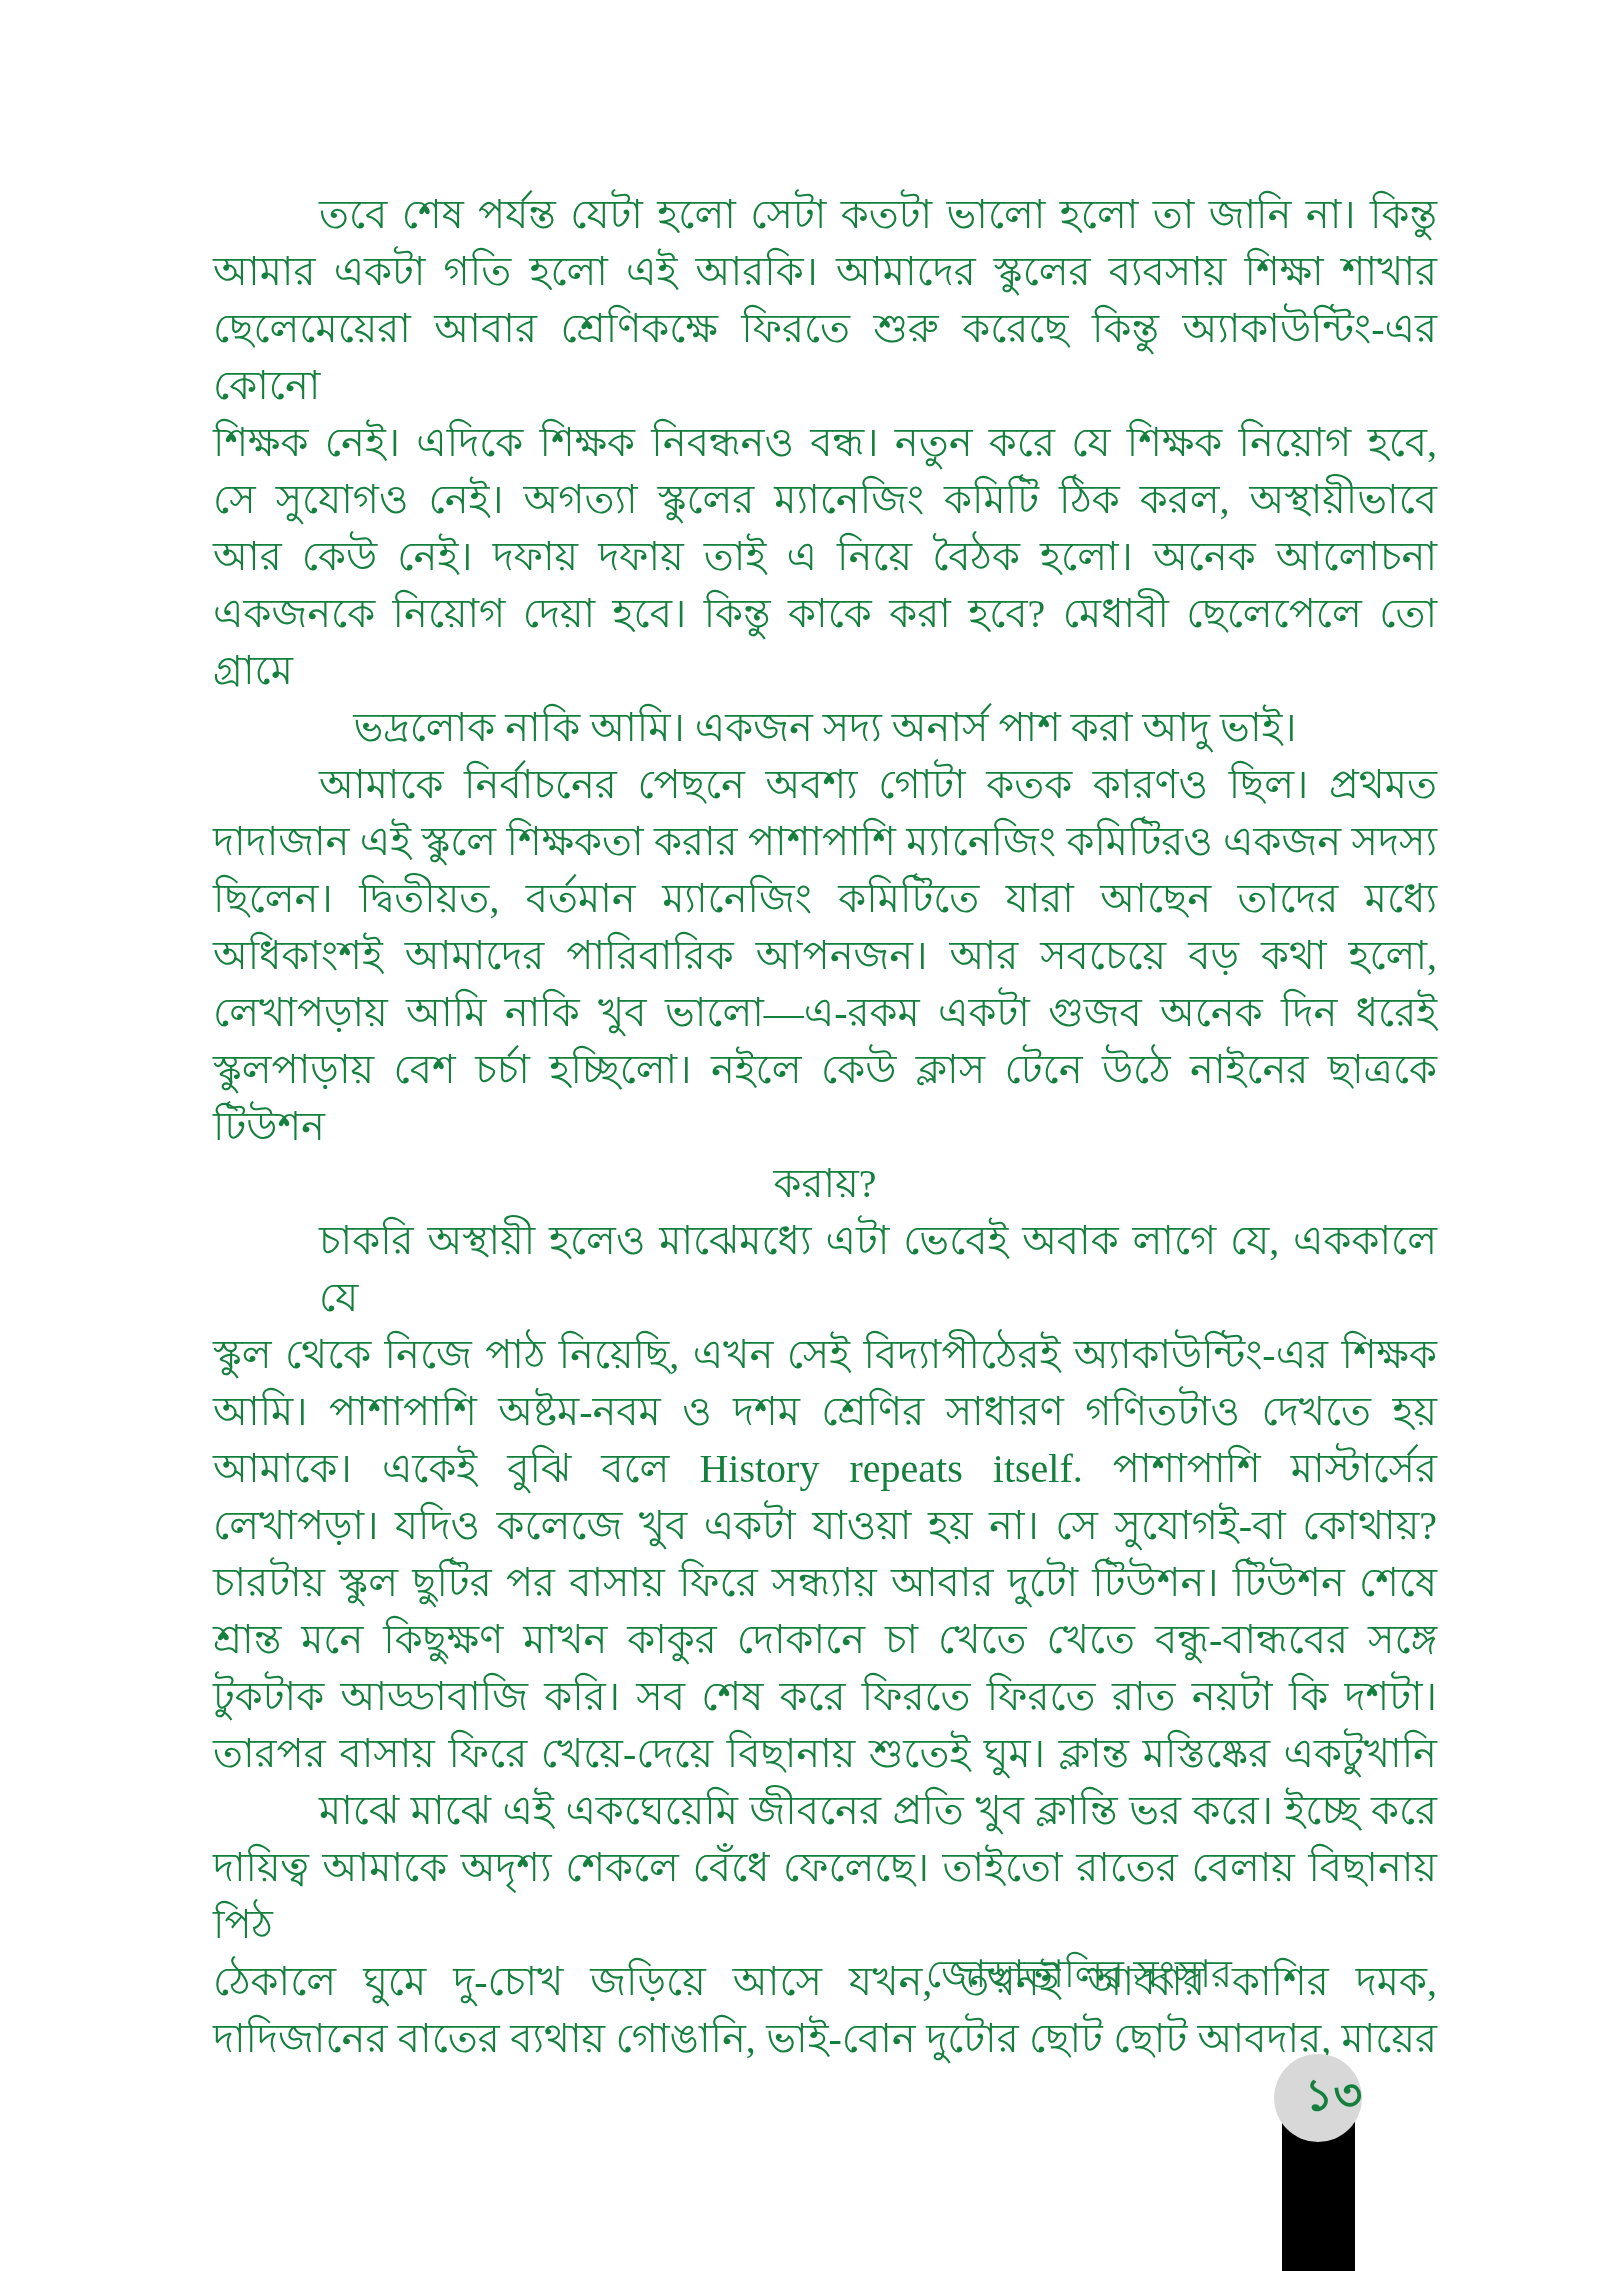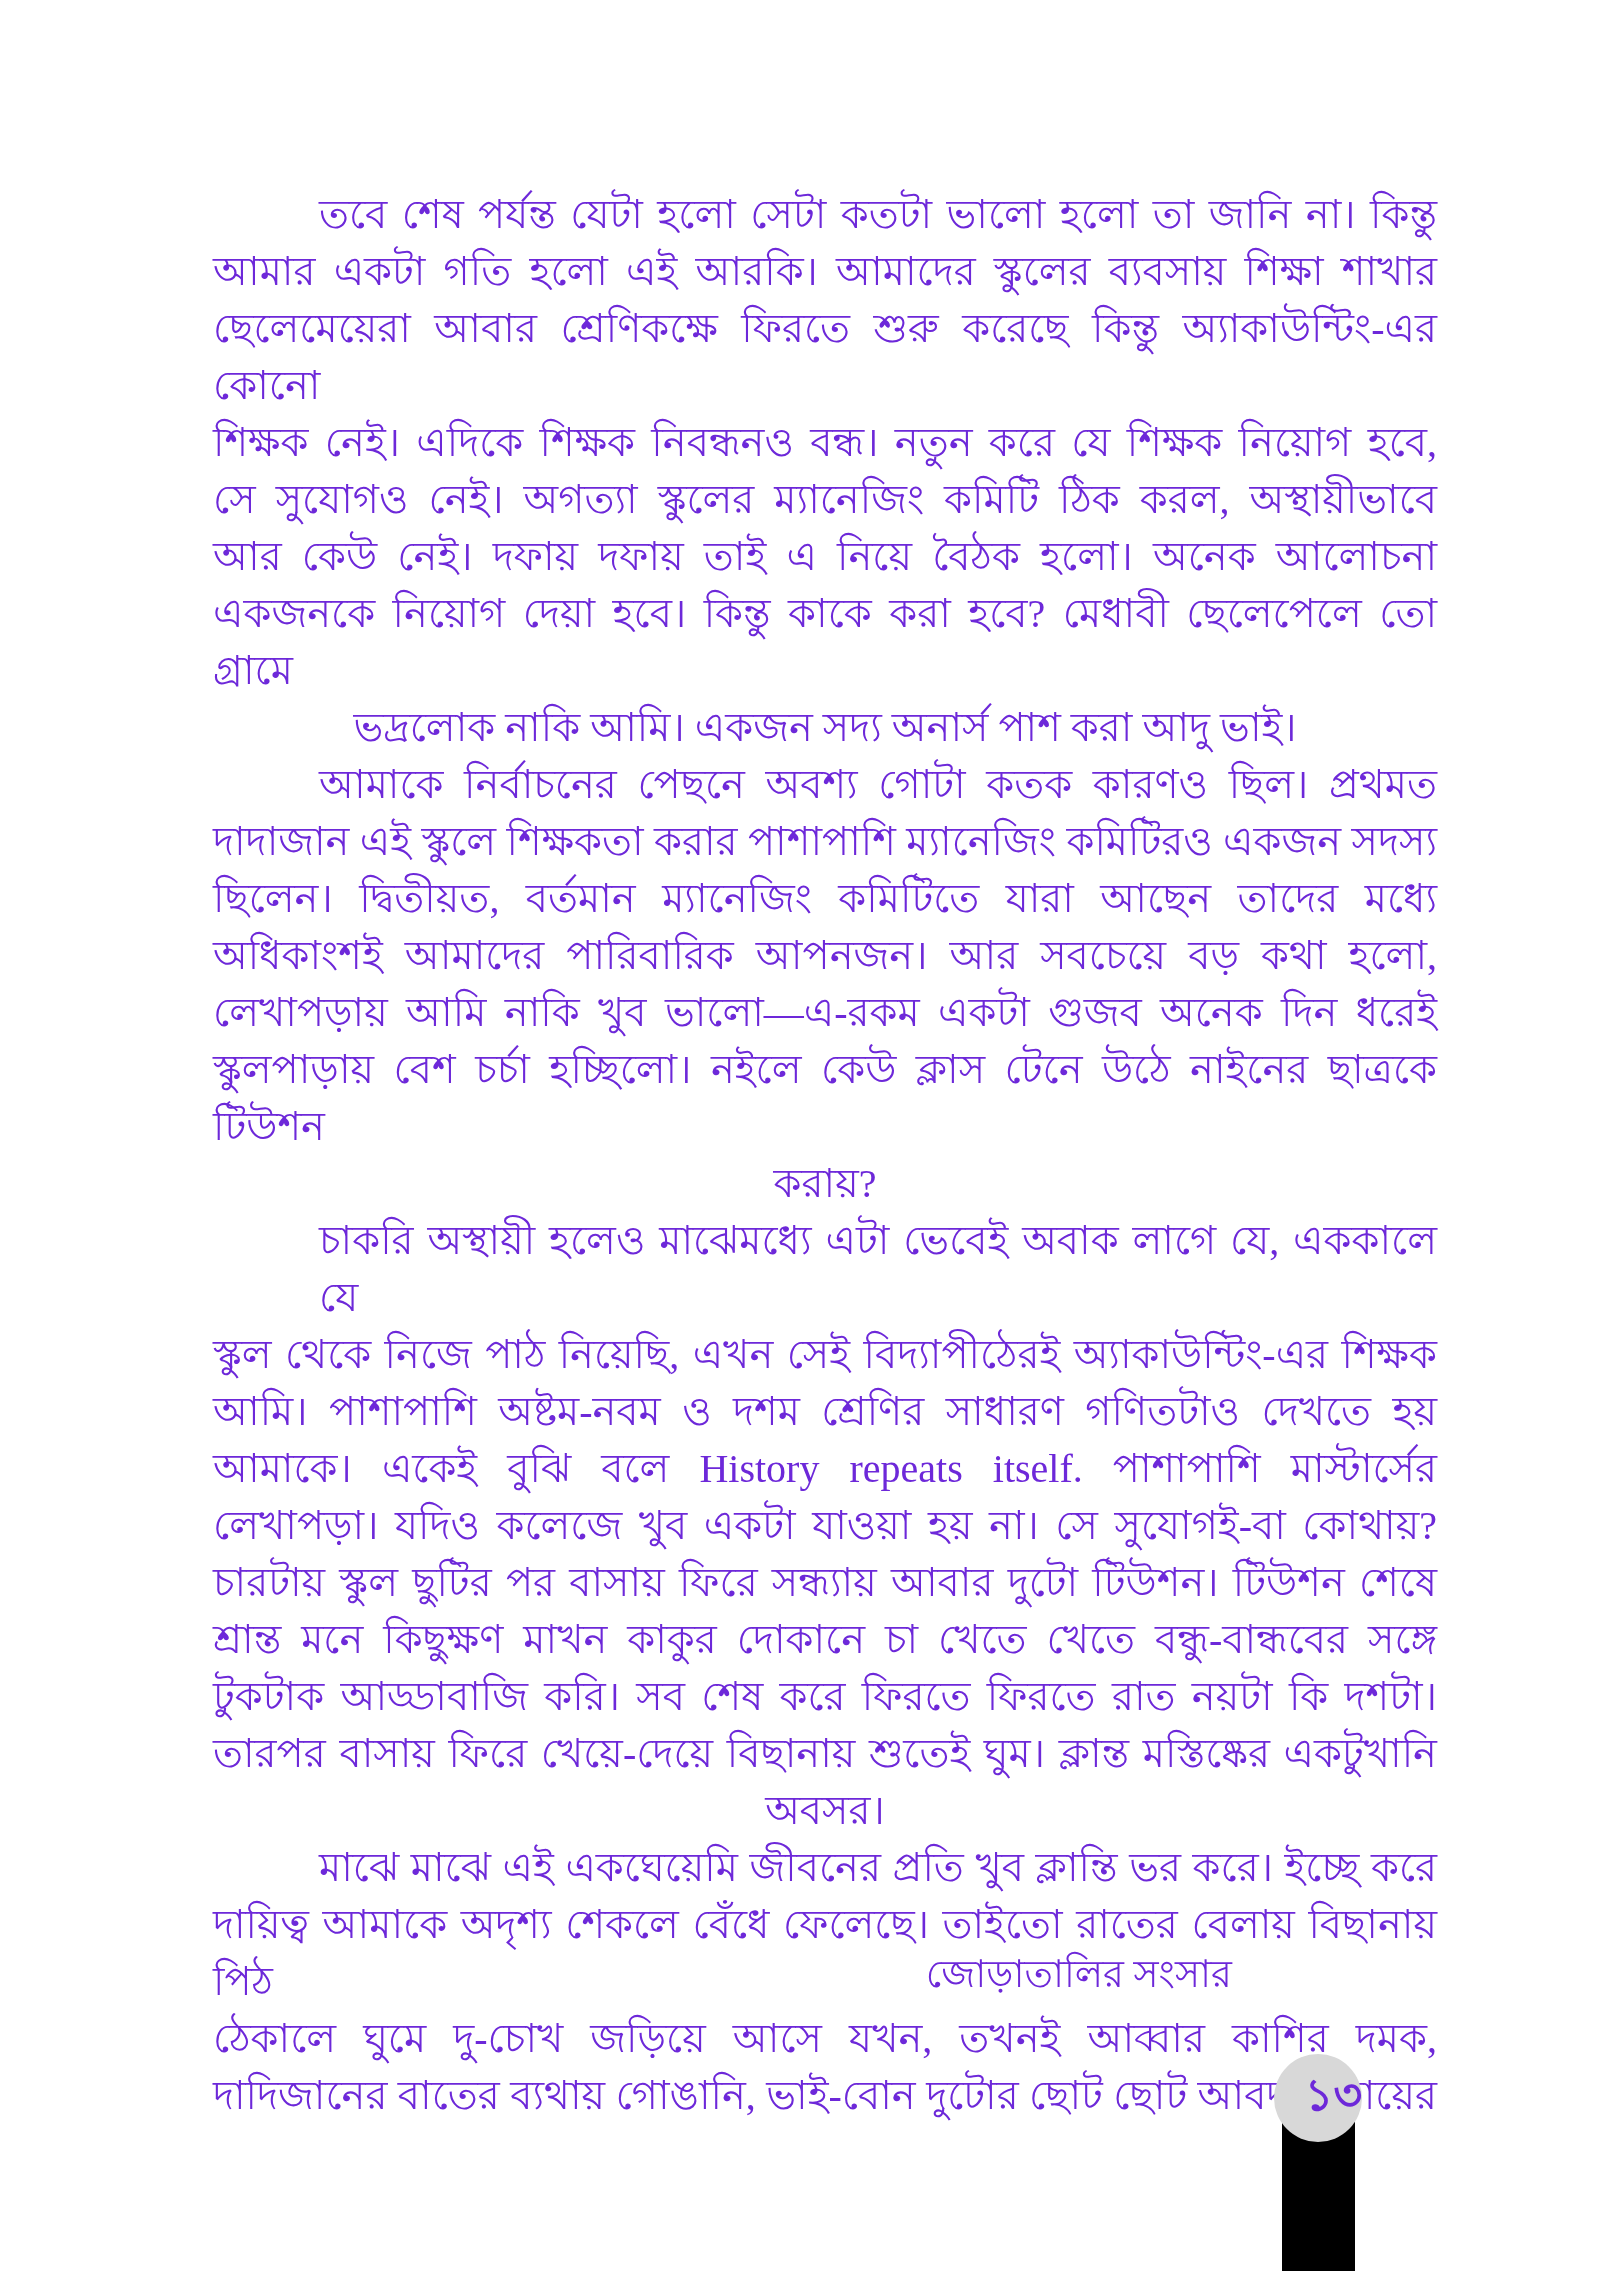--- a/index.html
+++ b/index.html
@@ -62,21 +62,21 @@
     align-items: center;
     justify-content: flex-end;
     font-size: 44px;
     font-weight: bold;
     z-index: 2;
   }
 </style>
 </head>
 <body>
 
-<div class="page" style="background: rgb(255, 255, 255); color: #6d28d9;">
+<div class="page" style="background: rgb(255, 255, 255); color: #15803d;">
 
   <div class="text-block">
 
   <div class="line indent just">তবে শেষ পর্যন্ত যেটা হলো সেটা কতটা ভালো হলো তা জানি না। কিন্তু</div>
       <div class="line just">আমার একটা গতি হলো এই আরকি। আমাদের স্কুলের ব্যবসায় শিক্ষা শাখার</div>
       <div class="line just">ছেলেমেয়েরা আবার শ্রেণিকক্ষে ফিরতে শুরু করেছে কিন্তু অ্যাকাউন্টিং-এর কোনো</div>
       <div class="line just">শিক্ষক নেই। এদিকে শিক্ষক নিবন্ধনও বন্ধ। নতুন করে যে শিক্ষক নিয়োগ হবে,</div>
       <div class="line just">সে সুযোগও নেই। অগত্যা স্কুলের ম্যানেজিং কমিটি ঠিক করল, অস্থায়ীভাবে</div>
       <div class="line just">আর কেউ নেই। দফায় দফায় তাই এ নিয়ে বৈঠক হলো। অনেক আলোচনা</div>
       <div class="line just">একজনকে নিয়োগ দেয়া হবে। কিন্তু কাকে করা হবে? মেধাবী ছেলেপেলে তো গ্রামে</div>
@@ -90,21 +90,20 @@
       <div class="line">করায়?</div>
       <div class="line indent just">চাকরি অস্থায়ী হলেও মাঝেমধ্যে এটা ভেবেই অবাক লাগে যে, এককালে যে</div>
       <div class="line just">স্কুল থেকে নিজে পাঠ নিয়েছি, এখন সেই বিদ্যাপীঠেরই অ্যাকাউন্টিং-এর শিক্ষক</div>
       <div class="line just">আমি। পাশাপাশি অষ্টম-নবম ও দশম শ্রেণির সাধারণ গণিতটাও দেখতে হয়</div>
       <div class="line just">আমাকে। একেই বুঝি বলে History repeats itself. পাশাপাশি মাস্টার্সের</div>
       <div class="line just">লেখাপড়া। যদিও কলেজে খুব একটা যাওয়া হয় না। সে সুযোগই-বা কোথায়?</div>
       <div class="line just">চারটায় স্কুল ছুটির পর বাসায় ফিরে সন্ধ্যায় আবার দুটো টিউশন। টিউশন শেষে</div>
       <div class="line just">শ্রান্ত মনে কিছুক্ষণ মাখন কাকুর দোকানে চা খেতে খেতে বন্ধু-বান্ধবের সঙ্গে</div>
       <div class="line just">টুকটাক আড্ডাবাজি করি। সব শেষ করে ফিরতে ফিরতে রাত নয়টা কি দশটা।</div>
       <div class="line just">তারপর বাসায় ফিরে খেয়ে-দেয়ে বিছানায় শুতেই ঘুম। ক্লান্ত মস্তিষ্কের একটুখানি</div>
-      <div class="line">অবসর।</div>
       <div class="line indent just">মাঝে মাঝে এই একঘেয়েমি জীবনের প্রতি খুব ক্লান্তি ভর করে। ইচ্ছে করে</div>
       <div class="line just">দায়িত্ব আমাকে অদৃশ্য শেকলে বেঁধে ফেলেছে। তাইতো রাতের বেলায় বিছানায় পিঠ</div>
       <div class="line just">ঠেকালে ঘুমে দু-চোখ জড়িয়ে আসে যখন, তখনই আব্বার কাশির দমক,</div>
       <div class="line just">দাদিজানের বাতের ব্যথায় গোঙানি, ভাই-বোন দুটোর ছোট ছোট আবদার, মায়ের</div>
     </div>
 
   <div class="footer-title">জোড়াতালির সংসার</div>
 
   <div class="page-bar" style="background: rgb(0, 0, 0);"></div>
 

